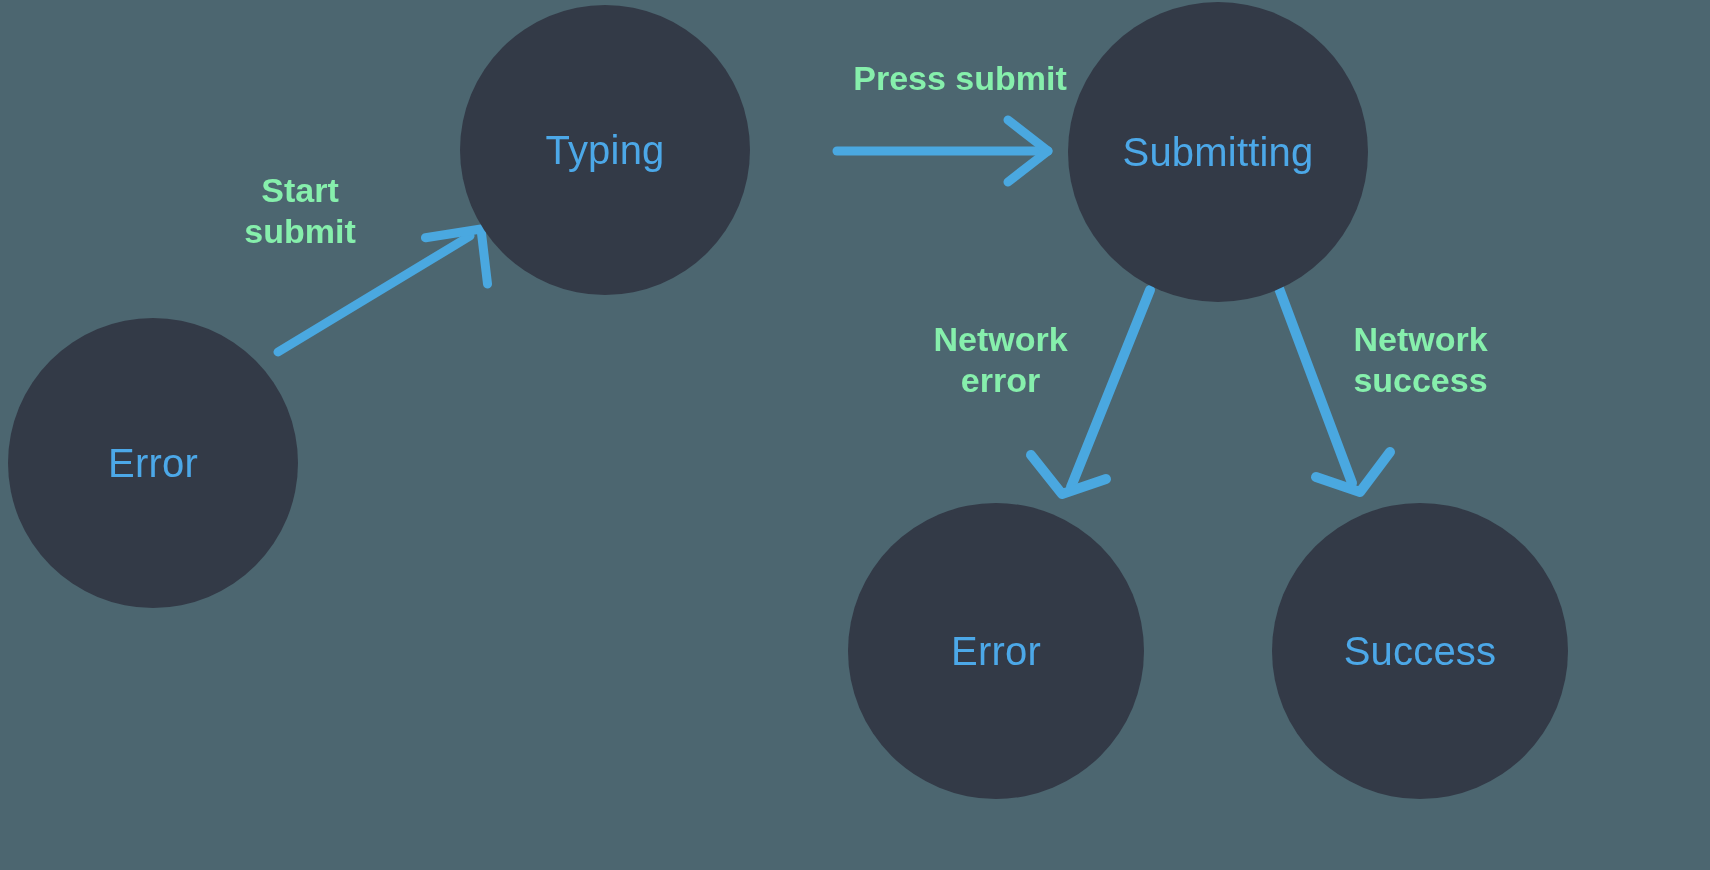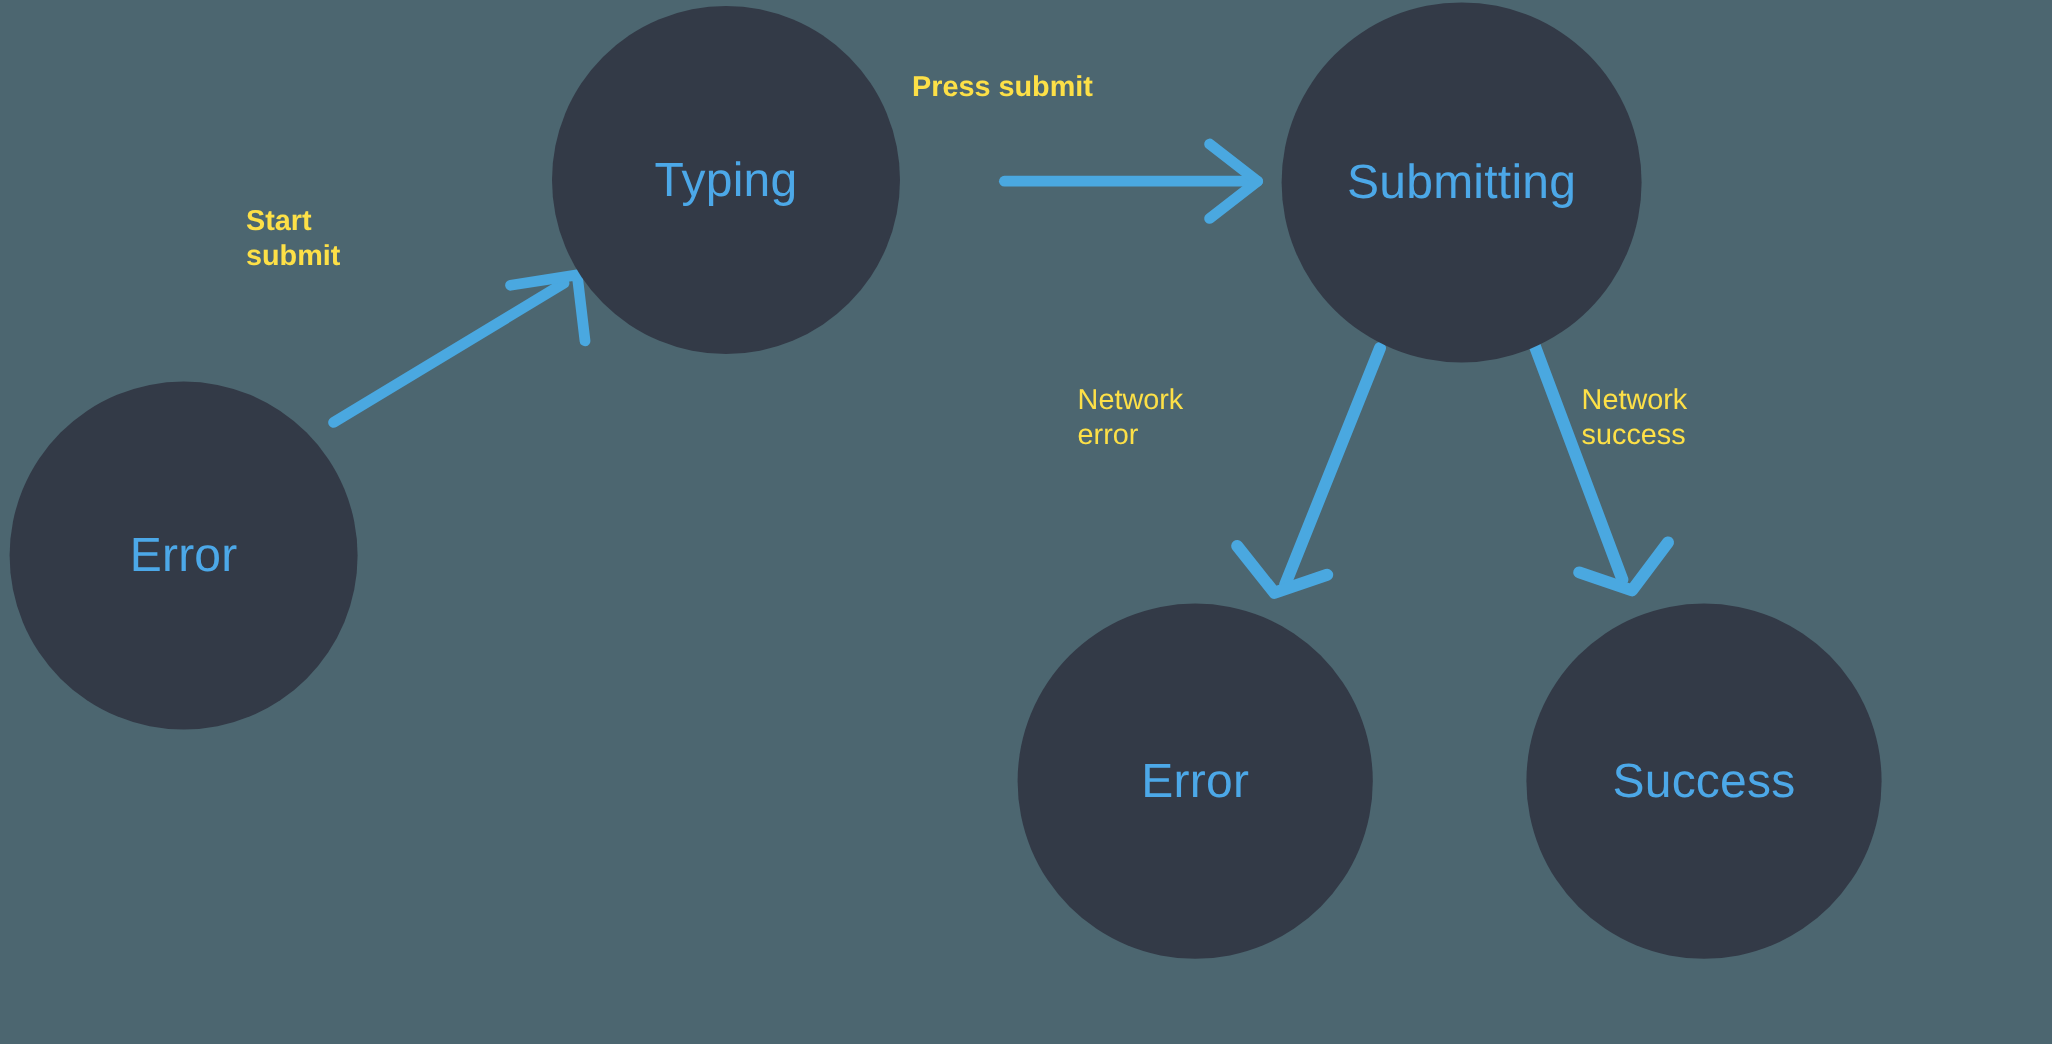--- a/index.html
+++ b/index.html
@@ -33,27 +33,28 @@
   .node-label {
     color: #4ca8e8;
     font-size: 40px;
     font-weight: 400;
     letter-spacing: 0.2px;
     white-space: nowrap;
     line-height: 1;
   }
   .edge-label {
     position: absolute;
-    color: #fde047;
-    font-size: 24px;
+    color: #86efac;
+    font-size: 34px;
     line-height: 1.22;
+    text-align: center;
     white-space: pre-line;
   }
   .edge-label.bold { font-weight: 700; }
-  .edge-label.reg  { font-weight: 400; }
+  .edge-label.reg  { font-weight: 700; }
 </style>
 </head>
 <body>
 
 <div id="stage">
 
   <svg class="svg-layer" viewBox="0 0 1710 870">
 
     <g>
       <line x1="278" y1="352" x2="470" y2="236" stroke="#4aa8e0" stroke-width="9" stroke-linecap="round"></line>

